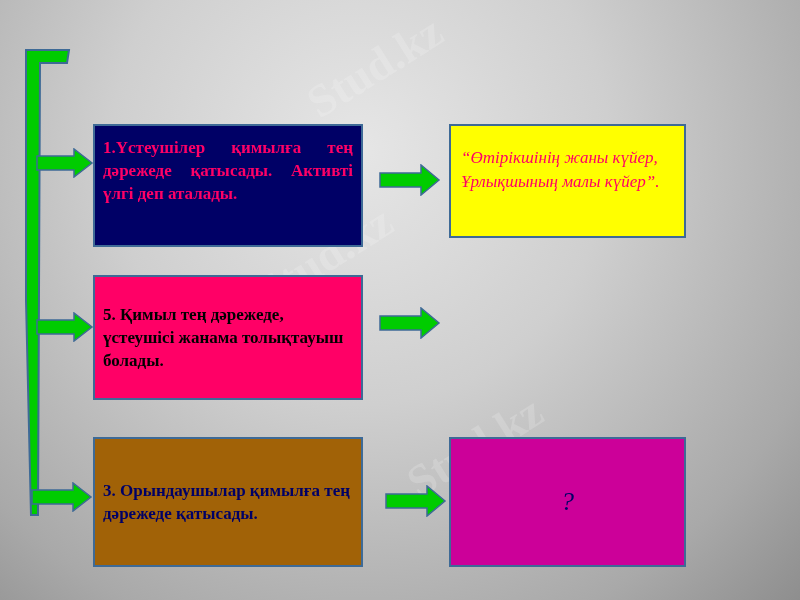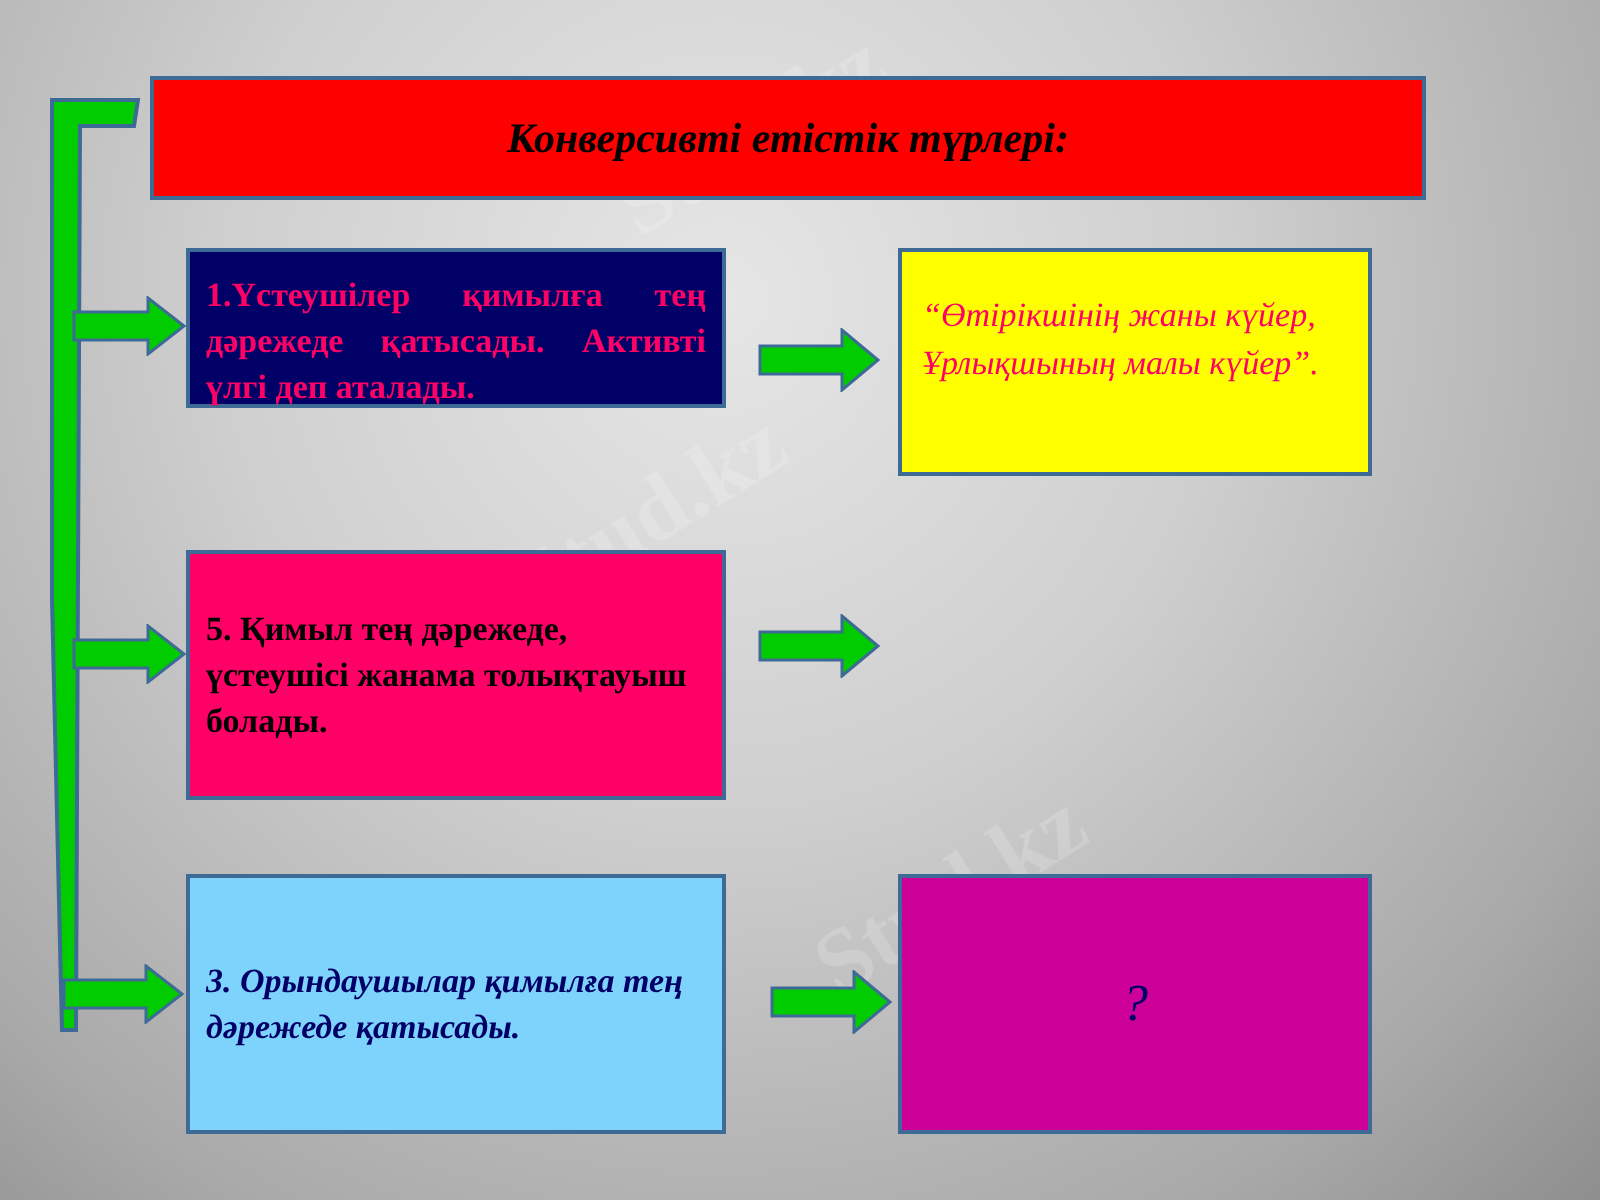--- a/index.html
+++ b/index.html
@@ -15,21 +15,21 @@
     }
     .title-bar {
       left: 75px; top: 38px; width: 638px; height: 62px;
       display: flex; align-items: center; justify-content: center;
       font-style: italic; font-weight: bold; font-size: 21px; color: #000;
     }
     .left-box {
       left: 93px; width: 270px; padding: 10px 8px;
       font-family: "Liberation Serif", serif; font-weight: bold; font-size: 17px; line-height: 23px;
     }
-    .left-box.b1 { top: 124px; height: 80px; text-align: justify; text-align-last: left; }
+    .left-box.b1 { top: 124px; height: 123px; text-align: justify; text-align-last: left; }
     .left-box.b2 { top: 275px; height: 125px; display: flex; align-items: center; }
     .left-box.b3 { top: 437px; height: 130px; display: flex; align-items: center; }
     .right-box {
       left: 449px; width: 237px; padding: 20px 10px;
       font-style: italic; font-size: 17px; line-height: 24px;
     }
     .right-box.r1 { top: 124px; height: 114px; }
     .right-box.r2 { top: 275px; height: 125px; }
     .right-box.r3 { top: 437px; height: 130px; display: flex; align-items: center; justify-content: center; font-size: 26px; }
     .arrow { position: absolute; }
@@ -66,27 +66,26 @@
   <svg class="arrow" style="left:379px;top:164px;" width="62" height="32">
     <polygon points="1,9 42,9 42,1 60,16 42,31 42,23 1,23" fill="#00cc00" stroke="#3e6a96" stroke-width="1.5"></polygon>
   </svg>
   <svg class="arrow" style="left:379px;top:307px;" width="62" height="32">
     <polygon points="1,9 42,9 42,1 60,16 42,31 42,23 1,23" fill="#00cc00" stroke="#3e6a96" stroke-width="1.5"></polygon>
   </svg>
   <svg class="arrow" style="left:385px;top:485px;" width="62" height="32">
     <polygon points="1,9 42,9 42,1 60,16 42,31 42,23 1,23" fill="#00cc00" stroke="#3e6a96" stroke-width="1.5"></polygon>
   </svg>
 
-  <div class="box title-bar" style="background:#ff0000;">Конверсивті етістік түрлері:</div>
 
   <div class="box left-box b1" style="background:#000066; color:#ff0066;">1.Үстеушілер қимылға тең дәрежеде қатысады. Активті үлгі деп аталады.</div>
   <div class="box left-box b2" style="background:#ff0066; color:#000000;">
     <span>5. Қимыл тең дәрежеде, үстеушісі жанама толықтауыш болады.</span>
   </div>
-  <div class="box left-box b3" style="background:#7dd3fc; color:#000066;font-style:italic;">
+  <div class="box left-box b3" style="background:#a16207; color:#000066;">
     <span>3. Орындаушылар қимылға тең дәрежеде қатысады.</span>
   </div>
 
   <div class="box right-box r1" style="background:#ffff00; color:#ff0066;">
     <div>“Өтірікшінің жаны күйер,</div>
     <div>Ұрлықшының  малы күйер”.</div>
   </div>
   <div class="box right-box r3" style="background:#cc0099; color:#000066;">
     <span>?</span>
   </div>

